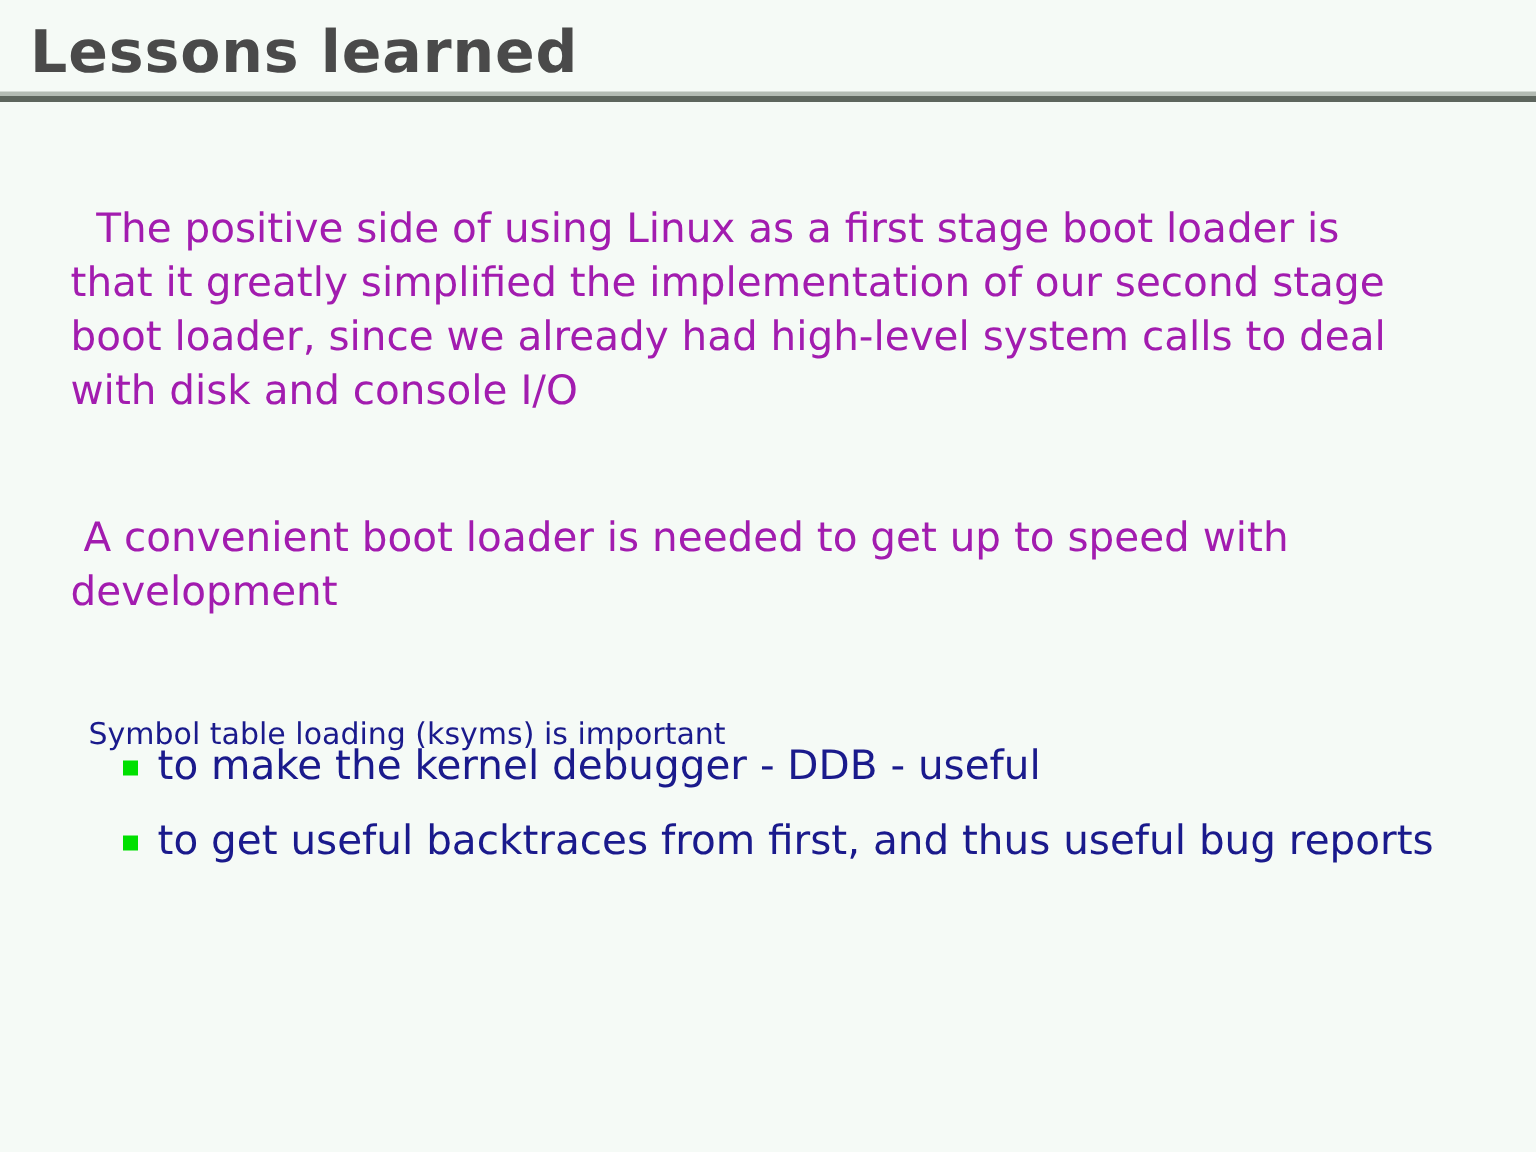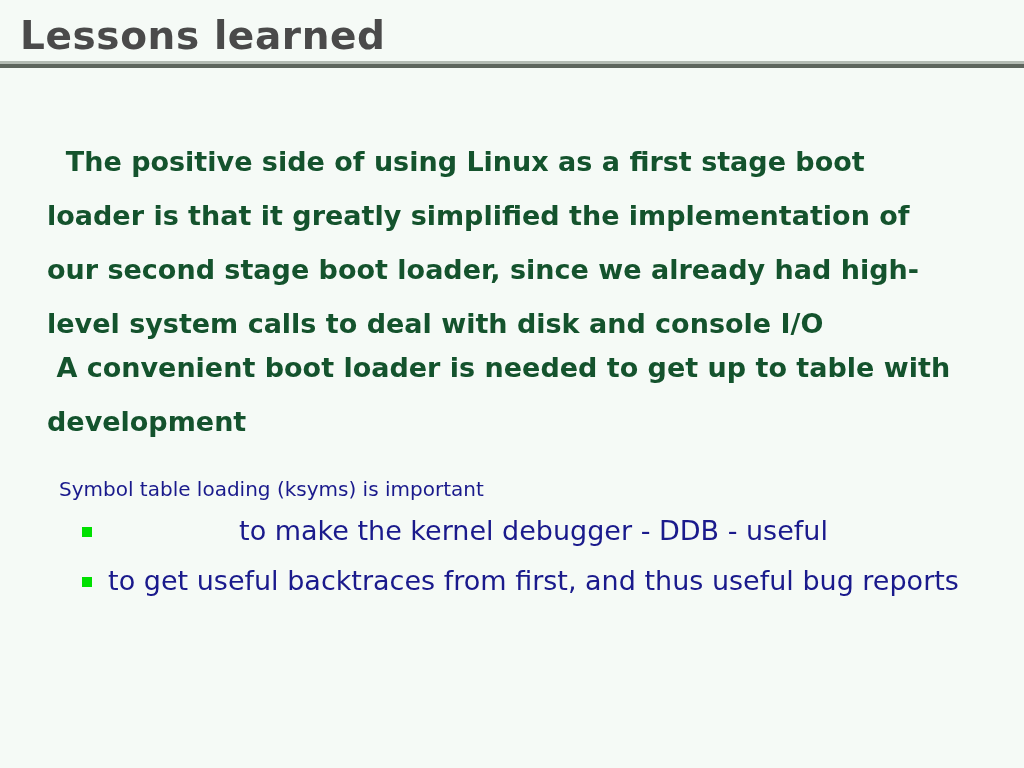--- a/index.html
+++ b/index.html
@@ -70,48 +70,46 @@
     height: 768px;
     color: #1a1a8c;
     font-family: "DejaVu Sans", sans-serif;
   }
 
   .para {
     position: absolute;
     left: 47px;
     width: 905px;
     font-size: 27px;
-    line-height: 54px;
-    color: #14532d;
+    line-height: 36px;
+    color: #a21caf;
     white-space: pre-wrap;
-    font-weight: bold;
   }
 
   .para-1 { top: 135px; }
   .para-2 { top: 341px; }
 
   .section-head {
     position: absolute;
     left: 59px;
     top: 469px;
     font-size: 20px;
     line-height: 41px;
     color: #1a1a8c;
     white-space: nowrap;
   }
 
   .bullet-list {
     position: absolute;
     left: 82px;
-    top: 510px;
+    top: 490px;
     width: 880px;
     margin: 0;
     padding: 0;
     list-style: none;
-    text-align: center;
   }
 
   .bullet-item {
     position: relative;
     padding-left: 23px;
     margin: 0 0 9px 0;
     font-size: 27px;
     line-height: 41px;
     color: #1a1a8c;
   }
@@ -138,21 +136,21 @@
 
   <div class="title-rule">
     <div class="rule-light"></div>
     <div class="rule-dark"></div>
   </div>
 
   <div class="body-area">
 
     <div class="para para-1">  The positive side of using Linux as a first stage boot loader is that it greatly simplified the implementation of our second stage boot loader, since we already had high-level system calls to deal with disk and console I/O</div>
 
-    <div class="para para-2"> A convenient boot loader is needed to get up to table with development</div>
+    <div class="para para-2"> A convenient boot loader is needed to get up to speed with development</div>
 
     <div class="section-head">Symbol table loading (ksyms) is important</div>
 
     <ul class="bullet-list">
       <li class="bullet-item">
         <span class="bullet-marker"></span>
         <span class="bullet-text">to make the kernel debugger - DDB - useful</span>
       </li>
       <li class="bullet-item">
         <span class="bullet-marker"></span>

